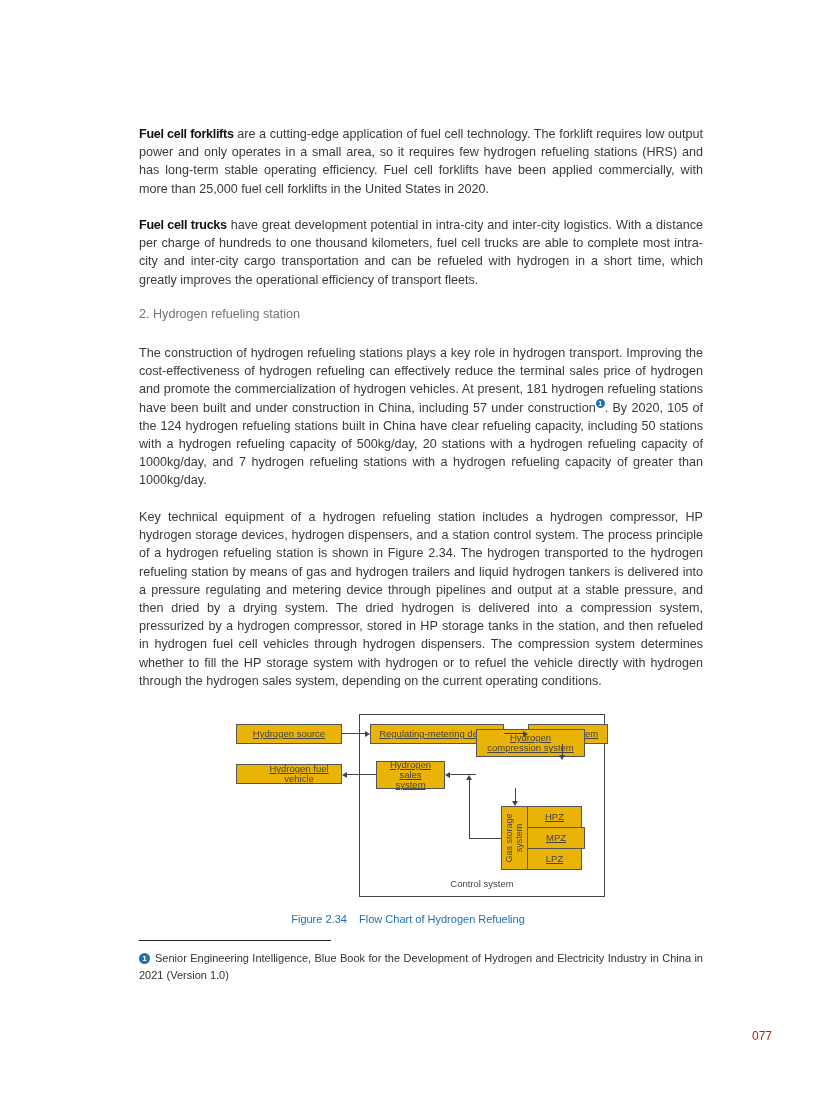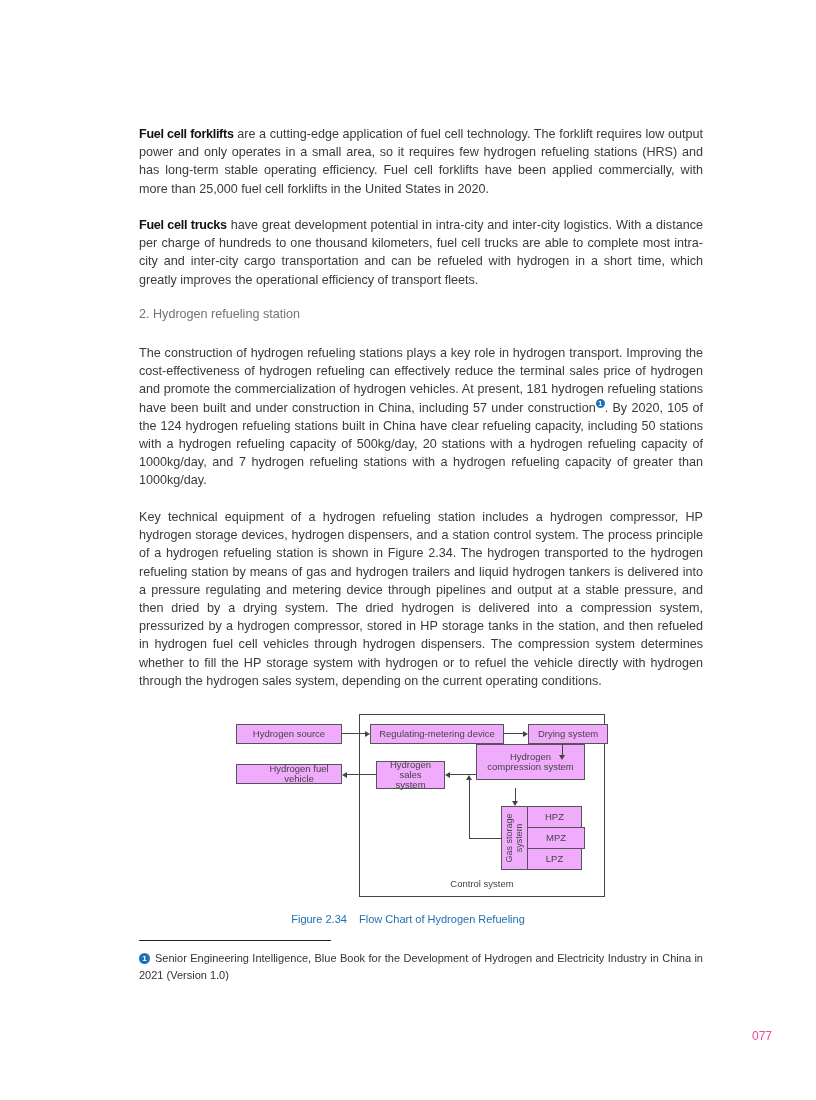--- a/index.html
+++ b/index.html
@@ -5,37 +5,37 @@
   html, body { margin:0; padding:0; background:#fff; }
   body { width:816px; height:1100px; position:relative; overflow:hidden;
          font-family:"Liberation Sans", sans-serif; color:#333; }
   .para { position:absolute; left:139px; width:564px; font-size:12.6px; line-height:18.2px;
           text-align:justify; color:#3a3a3a; }
   .para b { color:#111; font-weight:bold; letter-spacing:-0.3px; }
   .sup { display:inline-block; width:9px; height:9px; border-radius:50%; background:#1f6fb2;
          color:#fff; font-size:7px; line-height:9px; text-align:center; vertical-align:super;
          font-weight:bold; }
   .heading { position:absolute; left:139px; top:307px; font-size:12.6px; color:#737373; }
-  .box { position:absolute; background:#f0abfc; border:1px solid #555; font-size:9.5px;
+  .box { position:absolute; background:#eab308; border:1px solid #555; font-size:9.5px;
          color:#444; display:flex; align-items:center; justify-content:center; text-align:center;
-         line-height:10px; box-sizing:border-box; }
+         line-height:10px; box-sizing:border-box;text-decoration:underline; }
   .line { position:absolute; background:#444; }
   .arrow-r { position:absolute; width:0; height:0; border-top:3px solid transparent; border-bottom:3px solid transparent; border-left:5px solid #444; }
   .arrow-l { position:absolute; width:0; height:0; border-top:3px solid transparent; border-bottom:3px solid transparent; border-right:5px solid #444; }
   .arrow-d { position:absolute; width:0; height:0; border-left:3px solid transparent; border-right:3px solid transparent; border-top:5px solid #444; }
   .arrow-u { position:absolute; width:0; height:0; border-left:3px solid transparent; border-right:3px solid transparent; border-bottom:5px solid #444; }
   .control-frame { position:absolute; left:359px; top:714px; width:246px; height:183px; border:1px solid #444; box-sizing:border-box; }
   .control-label { position:absolute; left:359px; top:878px; width:246px; text-align:center; font-size:9.5px; color:#444; }
   .caption { position:absolute; top:913px; left:0; width:816px; text-align:center; font-size:11px;
              font-weight:normal; color:#1f6fb2; }
   .rule { position:absolute; left:139px; top:940px; width:192px; height:1px; background:#222; }
   .footnote { position:absolute; left:139px; top:950px; width:564px; font-size:11px; line-height:17px; color:#333; text-align:justify; }
   .fn-num { display:inline-block; width:11px; height:11px; border-radius:50%; background:#1f6fb2; color:#fff;
             font-size:8px; line-height:11px; text-align:center; font-weight:bold; margin-right:5px; vertical-align:1px; }
-  .page-num { position:absolute; left:752px; top:1029px; font-size:12px; color:#ec4899; }
+  .page-num { position:absolute; left:752px; top:1029px; font-size:12px; color:#b91c1c; }
   .vert { position:absolute; left:501px; top:806px; width:26px; height:64px; }
   .vert span { position:absolute; left:50%; top:50%; transform:translate(-50%,-50%) rotate(-90deg);
                white-space:nowrap; font-size:9px; line-height:10px; text-align:center; color:#444; }
 </style>
 </head>
 <body>
 
 <div class="para" style="top:125px;"><b>Fuel cell forklifts</b><span> are a cutting-edge application of fuel cell technology. The forklift requires low output power and only operates in a small area, so it requires few hydrogen refueling stations (HRS) and has long-term stable operating efficiency. Fuel cell forklifts have been applied commercially, with more than 25,000 fuel cell forklifts in the United States in 2020.</span></div>
 
 <div class="para" style="top:216px;"><b>Fuel cell trucks</b><span> have great development potential in intra-city and inter-city logistics. With a distance per charge of hundreds to one thousand kilometers, fuel cell trucks are able to complete most intra-city and inter-city cargo transportation and can be refueled with hydrogen in a short time, which greatly improves the operational efficiency of transport fleets.</span></div>
@@ -49,21 +49,21 @@
 <div>
   <div class="control-frame"></div>
   <div class="control-label">Control system</div>
 
   <div class="box" style="left:236px;top:724px;width:106px;height:20px;">Hydrogen source</div>
   <div class="box" style="left:370px;top:724px;width:134px;height:20px;">Regulating-metering device</div>
   <div class="box" style="left:528px;top:724px;width:80px;height:20px;">Drying system</div>
 
   <div class="box" style="left:236px;top:764px;width:106px;height:20px;padding-left:20px;">Hydrogen fuel vehicle</div>
   <div class="box" style="left:376px;top:761px;width:69px;height:28px;padding:0 12px;">Hydrogen sales system</div>
-  <div class="box" style="left:476px;top:744px;width:109px;height:36px;padding:0 6px;">Hydrogen compression system</div>
+  <div class="box" style="left:476px;top:729px;width:109px;height:28px;padding:0 6px;">Hydrogen compression system</div>
 
   <div class="box" style="left:501px;top:806px;width:27px;height:64px;"></div>
   <div class="vert">
       <span style="width:56px;white-space:normal;">Gas storage system</span>
     </div>
   <div class="box" style="left:527px;top:806px;width:55px;height:22px;">HPZ</div>
   <div class="box" style="left:527px;top:827px;width:58px;height:22px;">MPZ</div>
   <div class="box" style="left:527px;top:848px;width:55px;height:22px;">LPZ</div>
 
   <div class="line" style="left:342px;top:733px;width:23px;height:1px;"></div>

